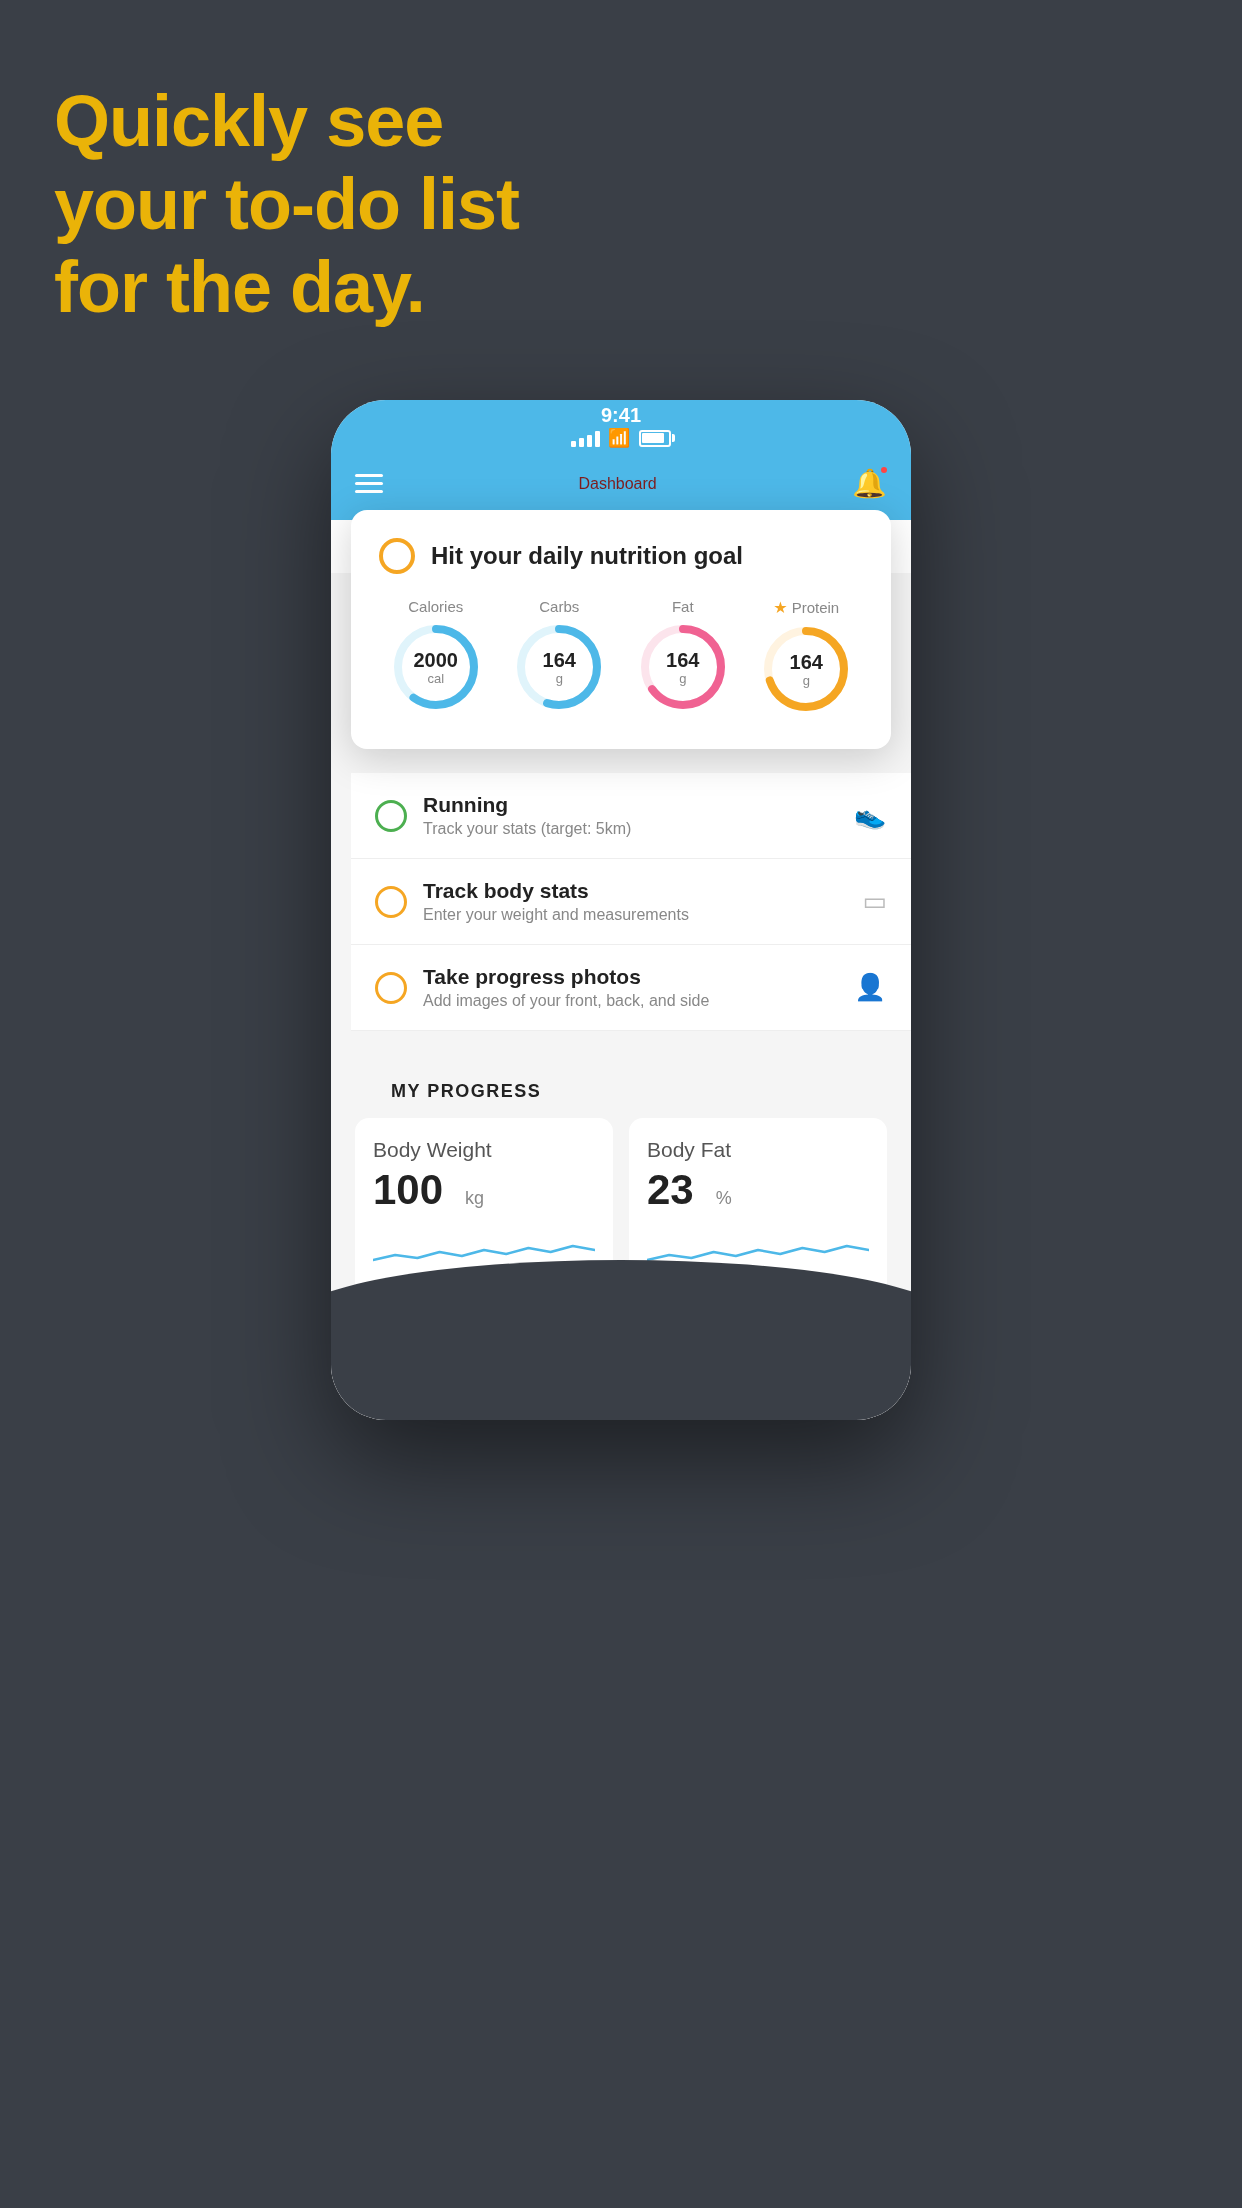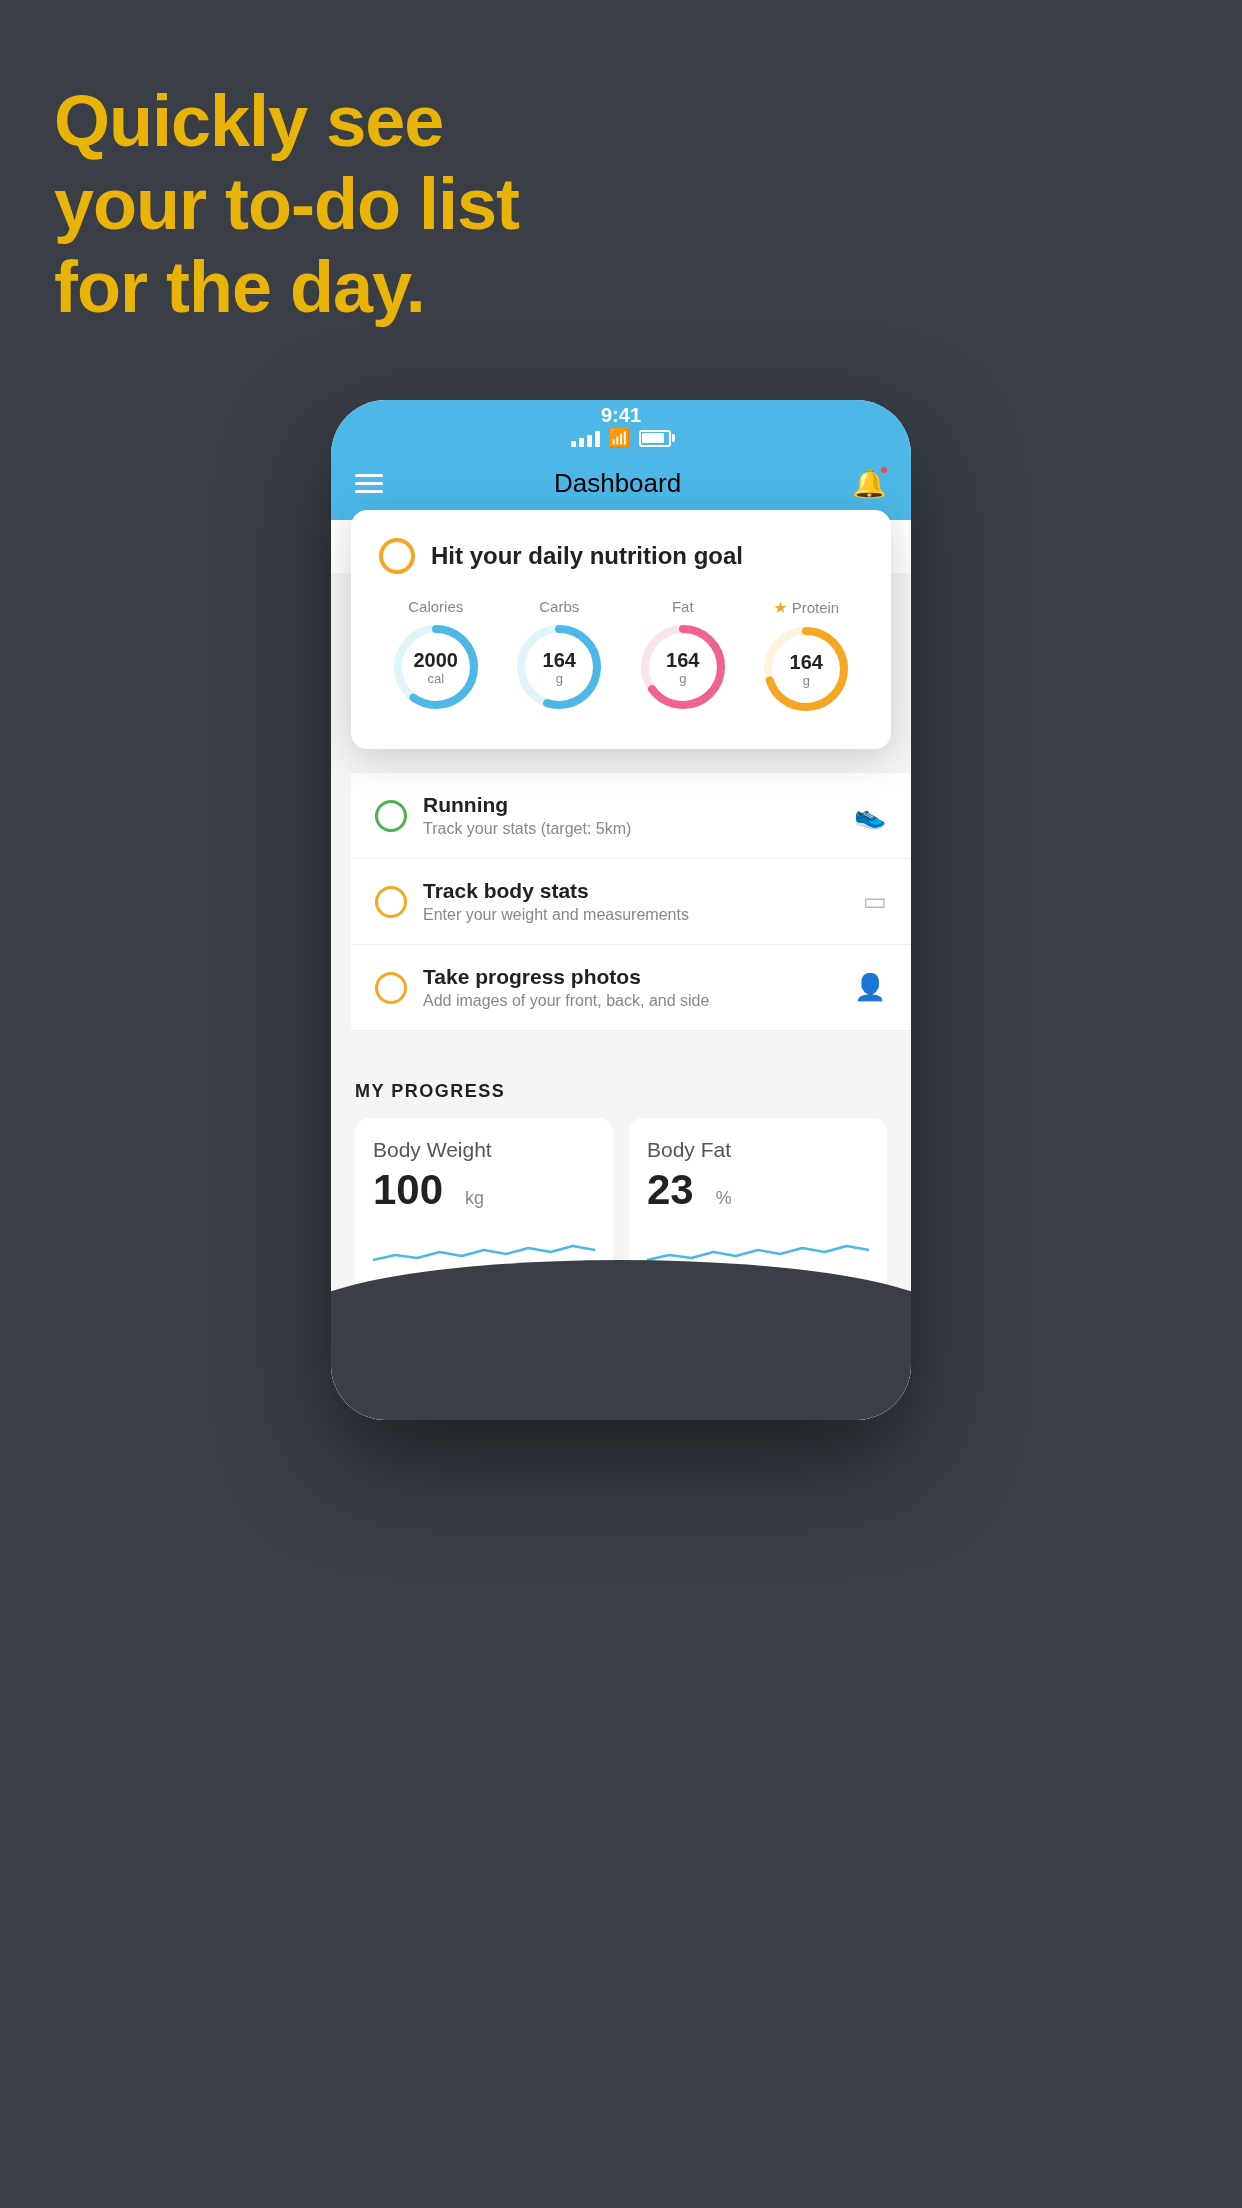--- a/index.html
+++ b/index.html
@@ -115,22 +115,22 @@
       cursor: pointer;
     }
     .hamburger span {
       display: block;
       width: 28px;
       height: 3px;
       background: white;
       border-radius: 2px;
     }
     .nav-title {
-      color: #000000;
-      font-size: 26px;
+      color: #7f1d1d;
+      font-size: 16px;
       font-weight: 500;
     }
     .bell-btn {
       position: relative;
       cursor: pointer;
     }
     .bell-icon {
       font-size: 28px;
       color: white;
     }
@@ -285,20 +285,21 @@
       background: #f5f5f5;
       padding: 0 24px;
     }
     .progress-header {
       font-size: 18px;
       font-weight: 800;
       letter-spacing: 1.5px;
       color: #222;
       text-transform: uppercase;
       padding: 20px 0 16px;
+      margin-left: 36px;
     }
     .progress-cards {
       display: flex;
       gap: 16px;
     }
     .progress-card {
       flex: 1;
       background: white;
       border-radius: 14px;
       padding: 20px 18px 0;

